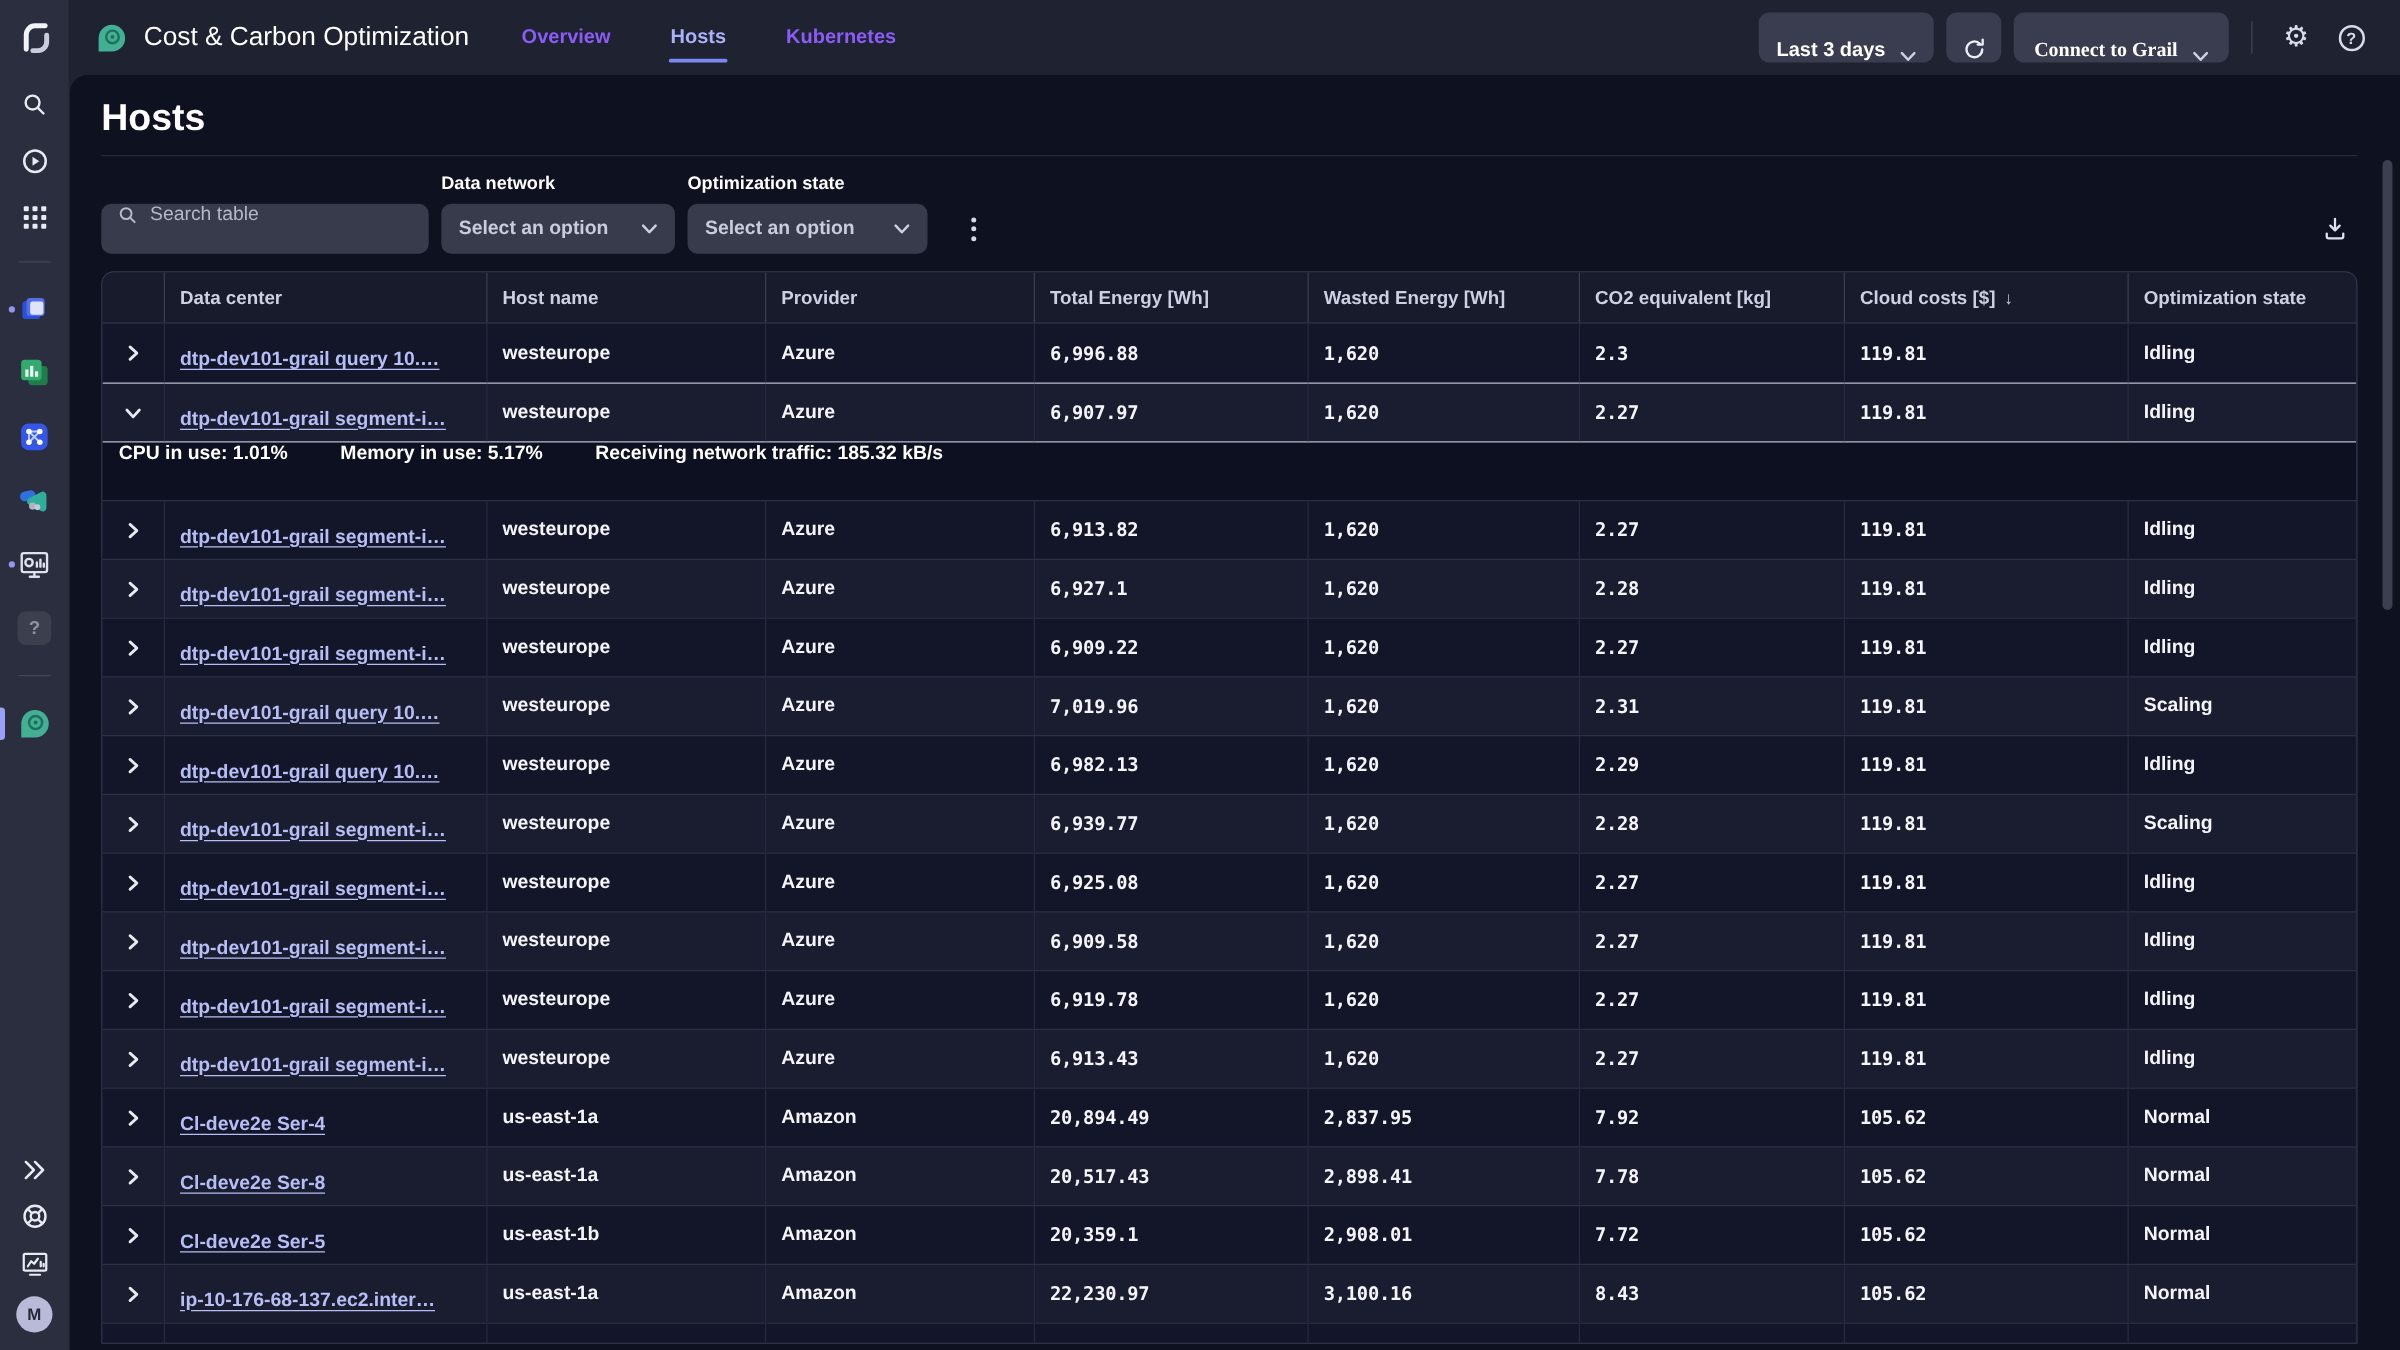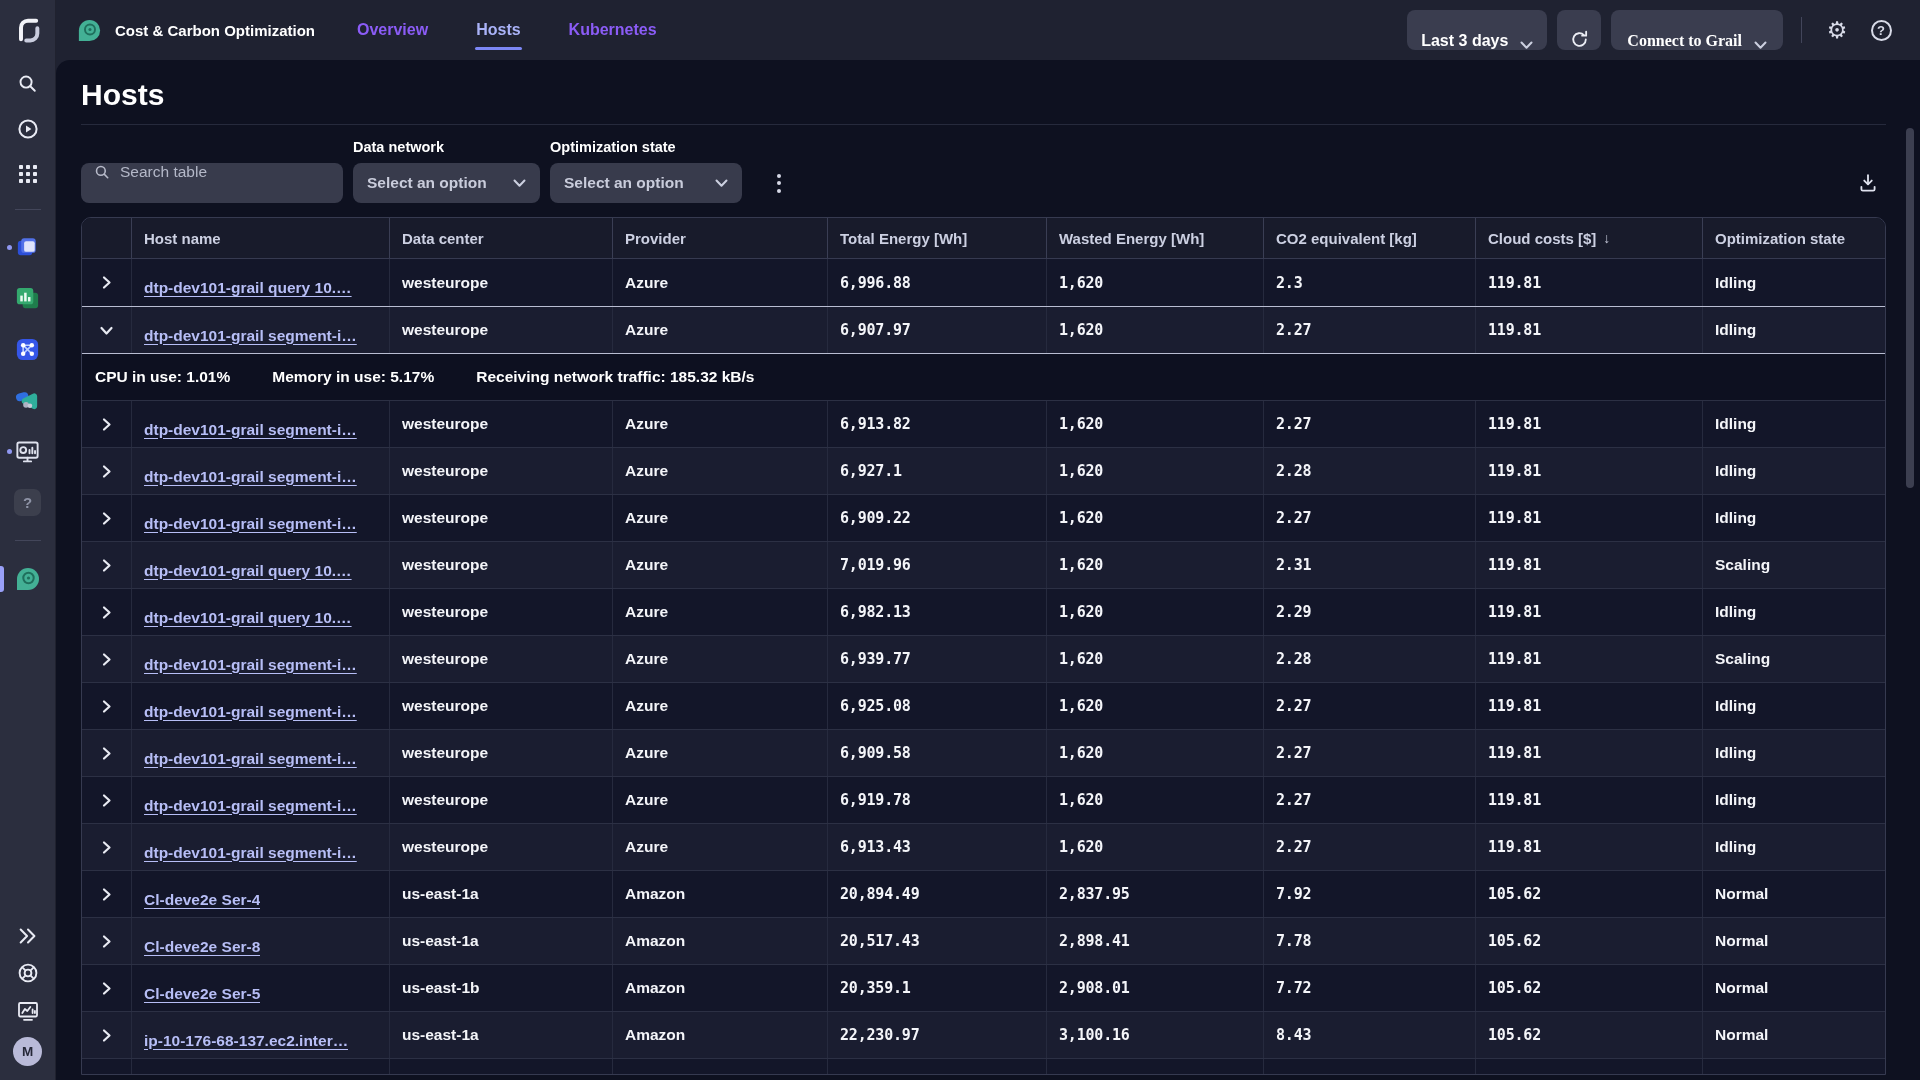--- a/index.html
+++ b/index.html
@@ -27,21 +27,21 @@
     font-size:15px; font-weight:700; display:flex; align-items:center; justify-content:center; }
   .sb-bottom { margin-top:auto; display:flex; flex-direction:column; align-items:center;
     gap:14px; padding-bottom:14px; }
   .avatar { width:29px; height:29px; border-radius:50%; background:#b9bad8; color:#262838;
     font-size:13.5px; font-weight:700; display:flex; align-items:center; justify-content:center; }
 
   
   .main { flex:1; background:#1f2231; display:flex; flex-direction:column; min-width:0; }
   .topbar { height:60px; flex:0 0 60px; display:flex; align-items:center; padding:0 22px 0 20px; }
   .tb-appicon { width:27px; height:27px; margin-right:12px; }
-  .tb-title { color:#fff; font-size:15px; font-weight:700; white-space:nowrap; }
+  .tb-title { color:#fff; font-size:21px; font-weight:400; white-space:nowrap; }
   .tabs { display:flex; gap:44px; margin-left:40px; }
   .tab { position:relative; color:#8b5cf6; font-size:16px; font-weight:700; padding:4px 2px; }
   .tab.active { color:#aab3f8; }
   .tab.active::after { content:""; position:absolute; left:1px; right:1px; bottom:-7px; height:3px;
     border-radius:2px; background:#7c87f5; }
   .tb-right { margin-left:auto; display:flex; align-items:center; gap:10px; }
   .pill { height:40px; background:#3a3d4f; border-radius:8px; display:flex; align-items:flex-end;
     color:#fff; font-size:16px; font-weight:700; }
   .pill.timeframe { padding:0 14px; gap:12px; }
   .pill.iconbtn { width:44px; justify-content:center; }
@@ -90,21 +90,21 @@
     font-weight:700; border-right:1px solid #262a3e; white-space:nowrap; overflow:hidden; }
   .td:last-child { border-right:none; }
   .td.num { font-family:"DejaVu Sans Mono",monospace; font-size:15px; letter-spacing:-0.2px; }
   .td-chev { justify-content:center; padding:0; cursor:pointer; }
   .chev { width:17px; height:17px; stroke:#e8eaf2; stroke-width:2.2; fill:none;
     stroke-linecap:round; stroke-linejoin:round; }
   .chev-down { display:none; }
   .trow.expanded .chev-down { display:block; }
   .hostlink { color:#b7bef6; font-weight:700; text-decoration:underline; text-underline-offset:3px;
     overflow:hidden; text-overflow:ellipsis;margin-top:11px; }
-  .drow { height:47px; display:flex; align-items:center; gap:42px; padding-left:13px;
+  .drow { height:47px; display:flex; align-items:flex-start; gap:42px; padding-left:13px;
     background:#0d1020; border-top:1px solid #b9bdd2; color:#fff; font-size:15.5px; font-weight:700; }
   .trow.partial { height:16px; }
 
   
   .scroll-thumb { position:absolute; right:6px; top:68px; width:8px; height:360px;
     border-radius:4px; background:#3c3f50; }
 
   svg.ic { display:block; }
 </style>
 </head>
@@ -332,24 +332,24 @@
               <polyline points="7.9,9.3 12,13.4 16.1,9.3"></polyline>
             <path d="M4.8 16.2v2.6a1.6 1.6 0 0 0 1.6 1.6h11.2a1.6 1.6 0 0 0 1.6-1.6v-2.6"></path>
           </svg>
         </button>
       </div>
 
       <div class="table">
         <div class="thead">
             <div class="th"></div>
             <div class="th">
+              <span>Data center</span>
+            </div>
+            <div class="th">
               <span>Host name</span>
-            </div>
-            <div class="th">
-              <span>Data center</span>
             </div>
             <div class="th">
               <span>Provider</span>
             </div>
             <div class="th">
               <span>Total Energy [Wh]</span>
             </div>
             <div class="th">
               <span>Wasted Energy [Wh]</span>
             </div>

